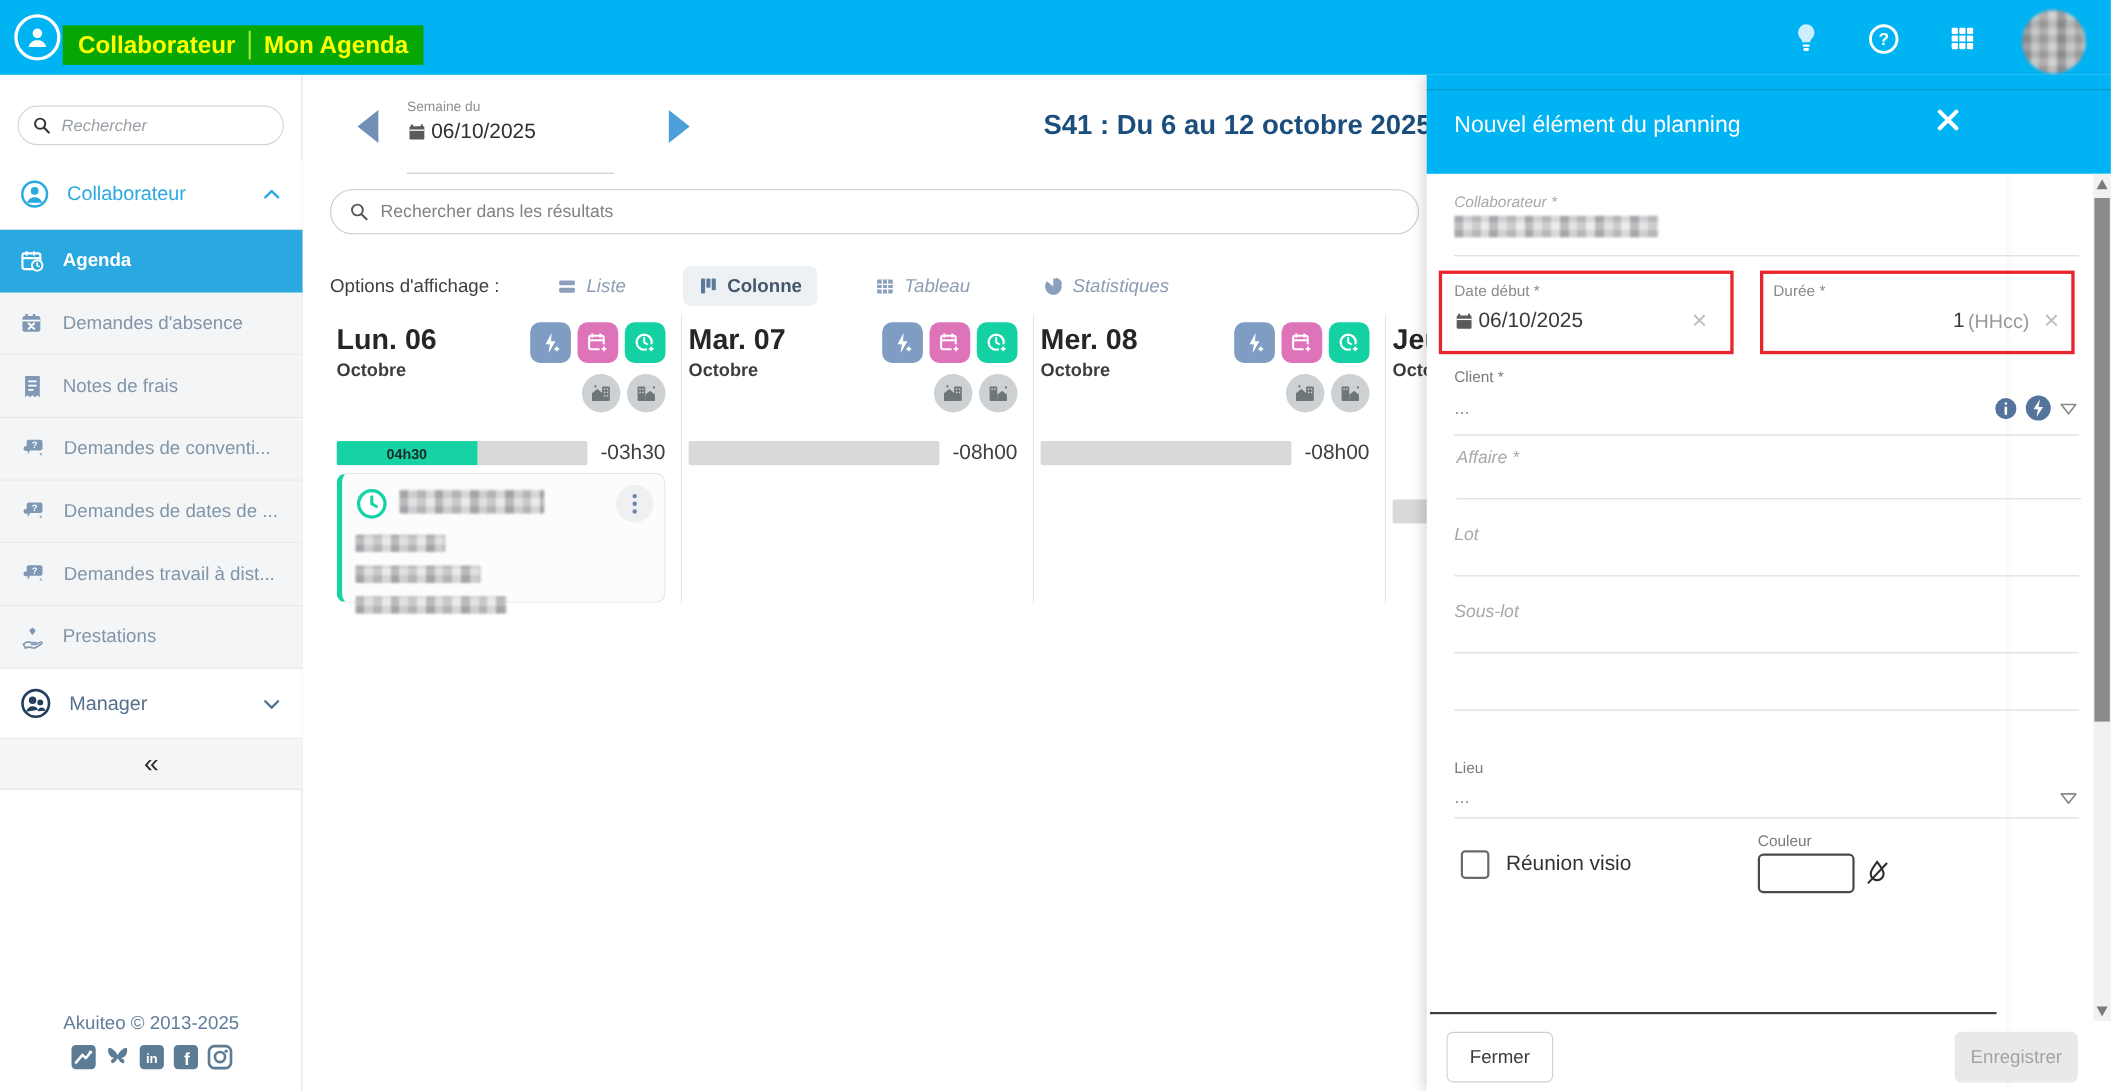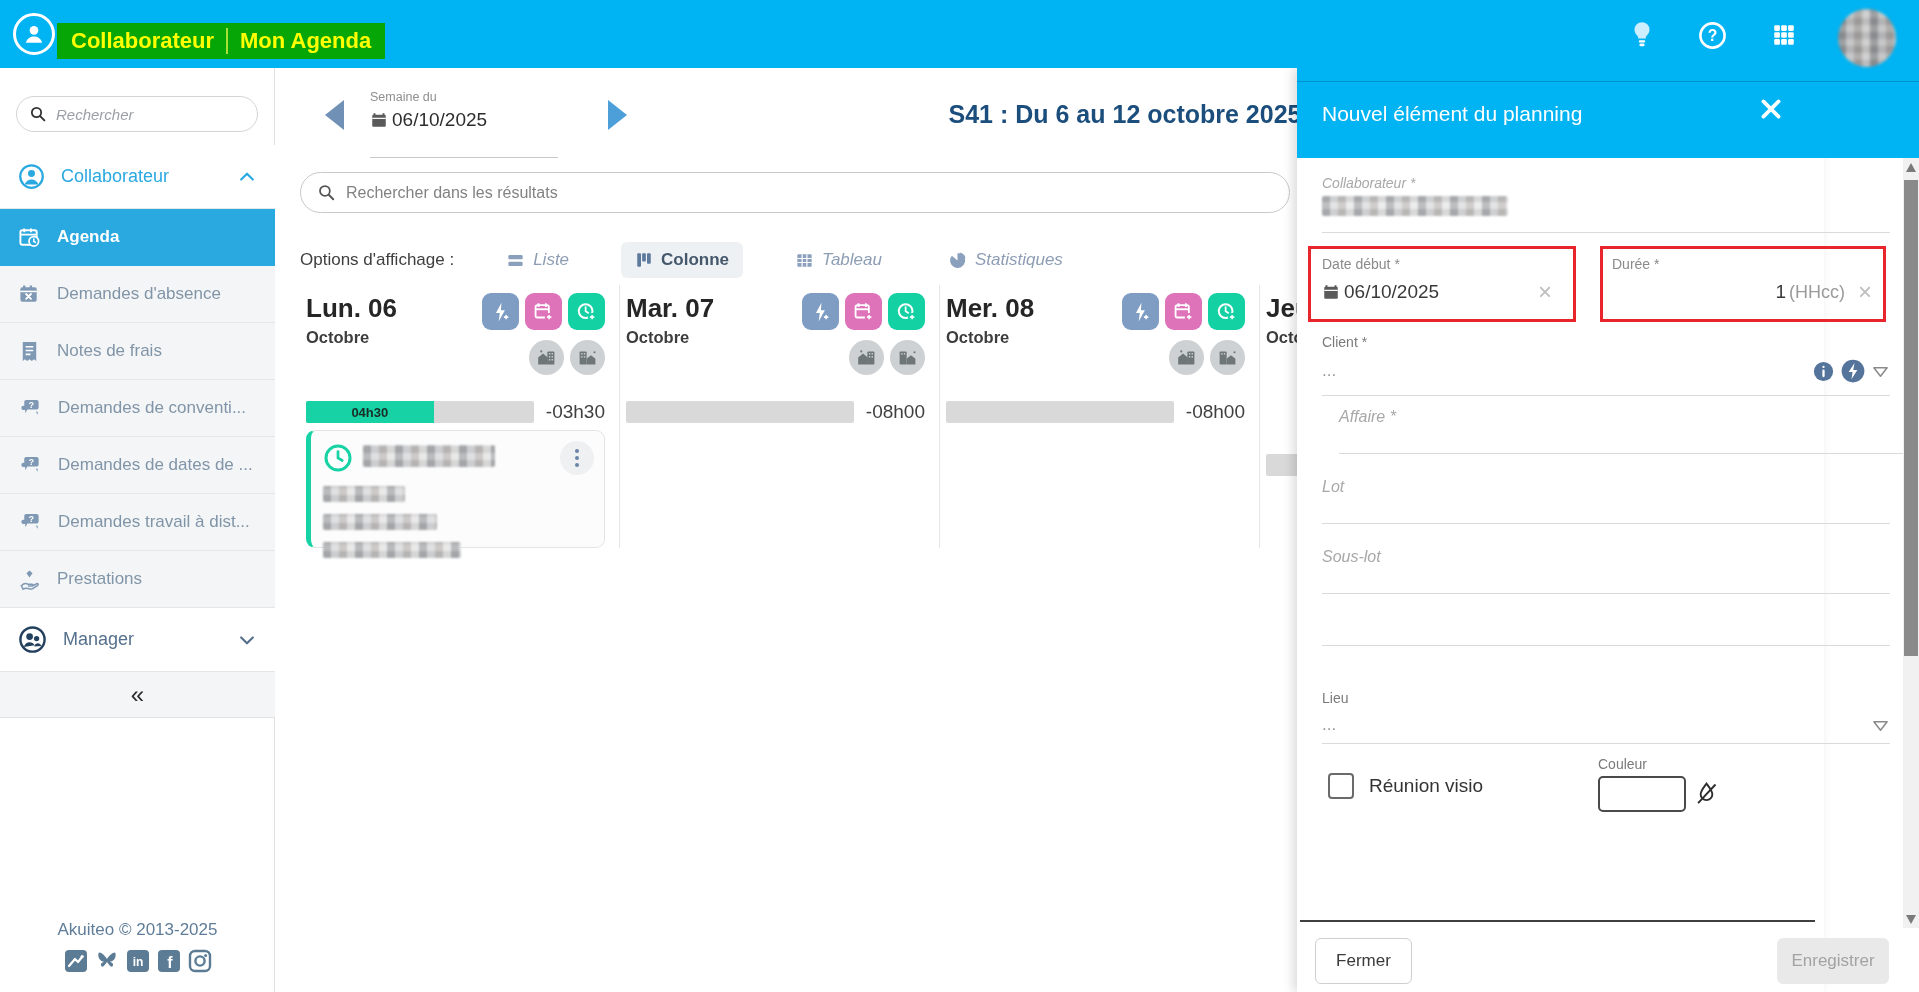--- a/index.html
+++ b/index.html
@@ -666,21 +666,21 @@
           <path d="M13.4 4.5L8 13h3.6l-1 6.5L16 11h-3.8z" fill="#fff"></path>
         </svg>
         <svg width="19" height="17" viewBox="0 0 20 18">
           <path d="M3 5h14l-7 9z" fill="none" stroke="#8a8a8a" stroke-width="1.6" stroke-linejoin="round"></path>
         </svg>
       </span>
     </div>
     <div class="underline" style="margin-top:11px;"></div>
   </div>
 
-  <div class="abs" style="left:42px;top:340px;width:568px;">
+  <div class="abs" style="left:27px;top:340px;width:568px;">
     <div class="flabel italic">Affaire *</div>
     <div class="underline" style="margin-top:27px;"></div>
   </div>
 
   <div class="abs" style="left:25px;top:410px;width:568px;">
     <div class="flabel italic">Lot</div>
     <div class="underline" style="margin-top:27px;"></div>
   </div>
 
   <div class="abs" style="left:25px;top:480px;width:568px;">

